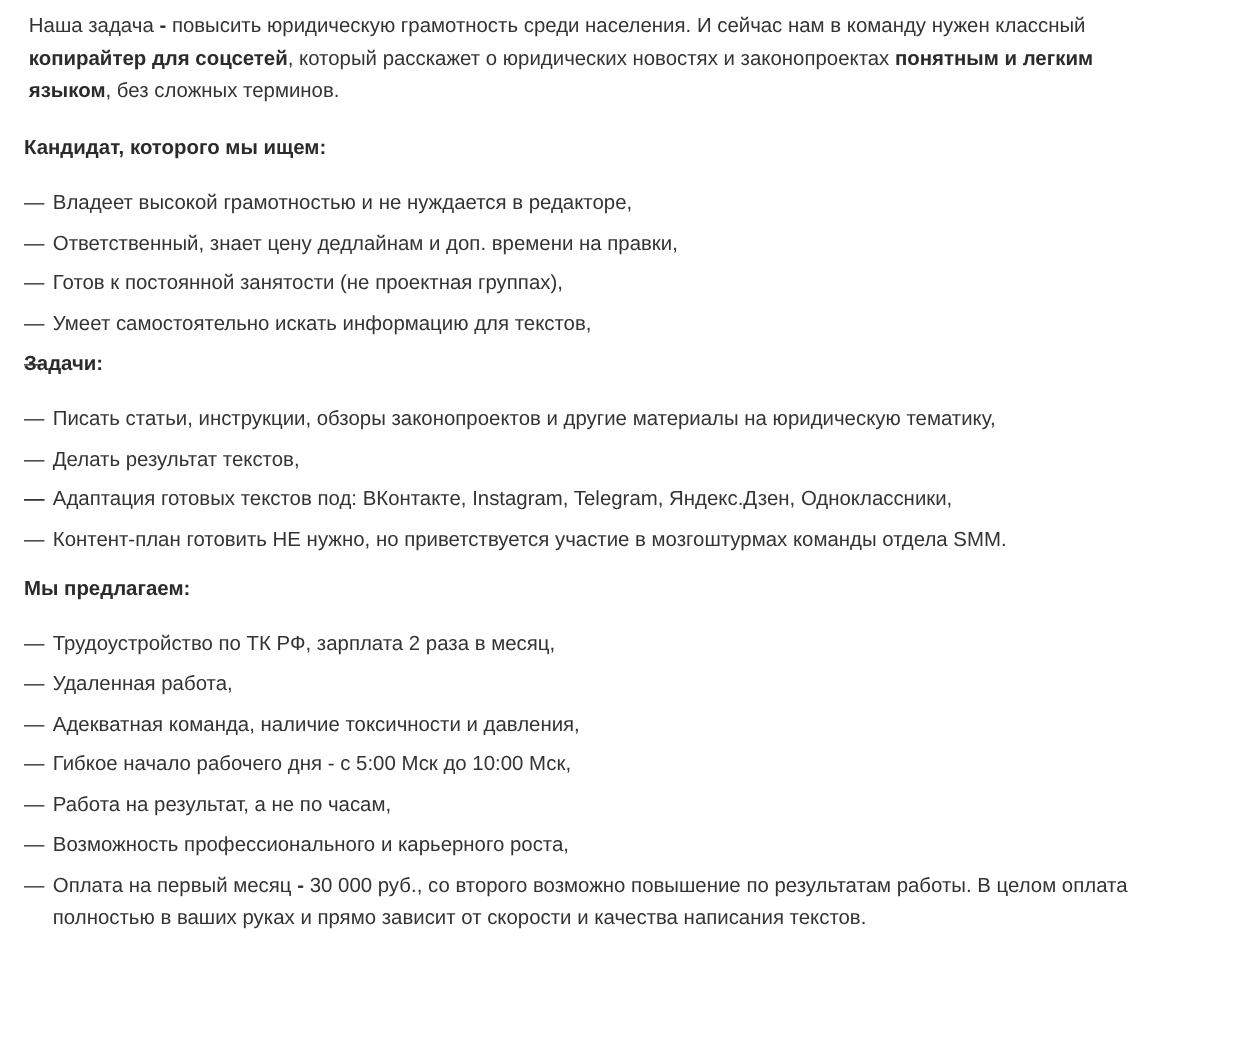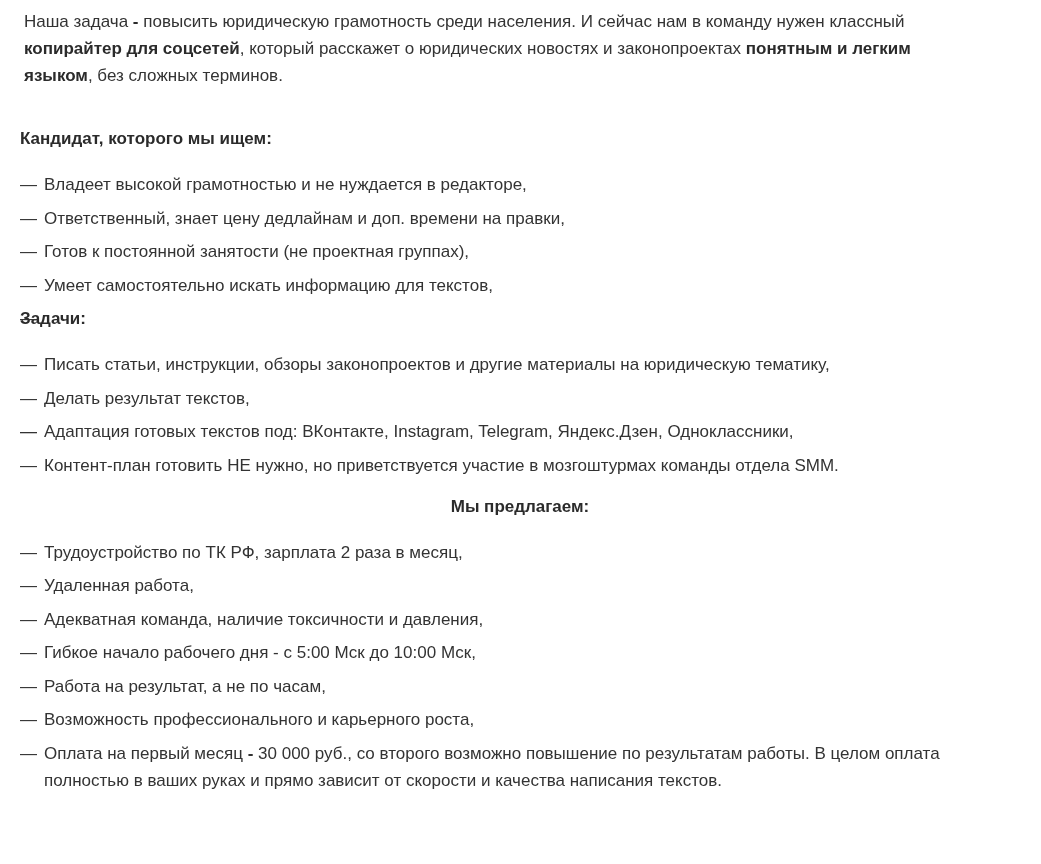--- a/index.html
+++ b/index.html
@@ -42,25 +42,25 @@
       margin-bottom: 6.5px;
       padding-left: 24px;
       position: relative;
       width: 960px;
     }
     .list li .dash {
       position: absolute;
       left: 0;
       top: 0;
     }
-    .sec1-h { margin-top: 36px; }
+    .sec1-h { margin-top: 20px; }
     .sec1-l { margin-top: 19px; }
     .sec2-h { }
     .sec2-l { margin-top: 19px; }
-    .sec3-h { margin-top: 14px; text-align: center; }
+    .sec3-h { margin-top: 14px; }
     .sec3-l { margin-top: 19px; }
     .list li.wrap { line-height: 27px; }
   </style>
 </head>
 <body>
 
 <div class="page">
 
   <p class="intro"><span>Наша задача </span><b>-</b><span> повысить юридическую грамотность среди населения. И сейчас нам в команду нужен классный </span><b>копирайтер для соцсетей</b><span>, который расскажет о юридических новостях и законопроектах </span><b>понятным и легким языком</b><span>, без сложных терминов.</span></p>
 

